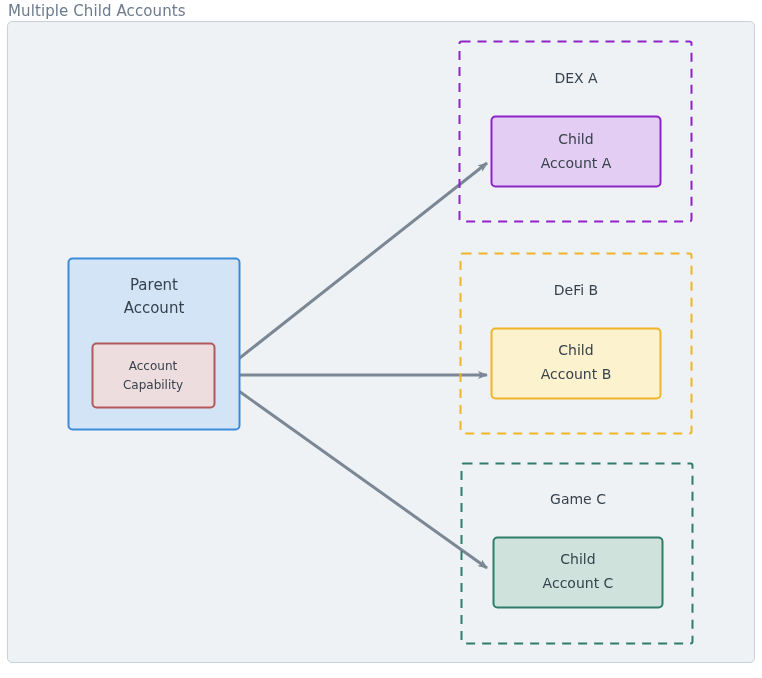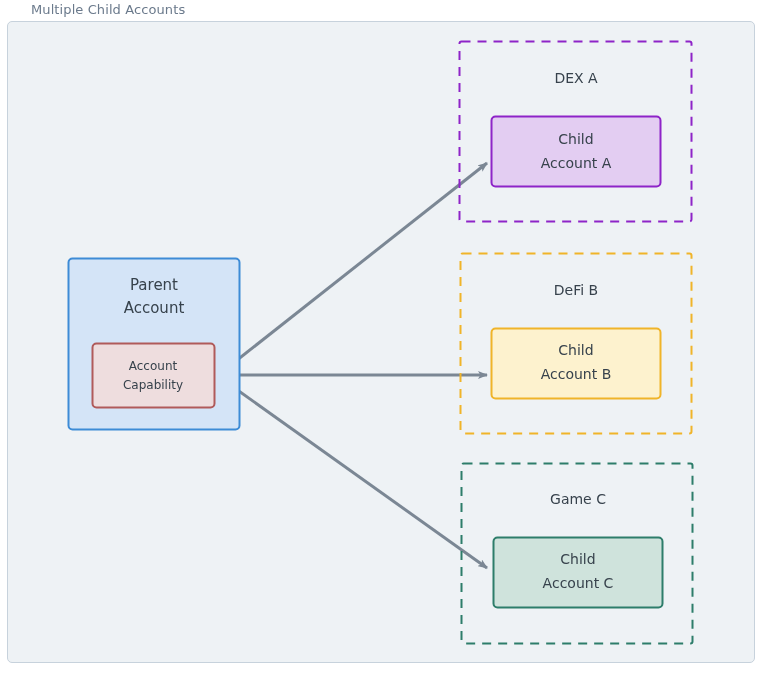--- a/index.html
+++ b/index.html
@@ -15,25 +15,24 @@
   }
   #app {
     position: relative;
     width: 762px;
     height: 678px;
   }
   .frame-title {
     position: absolute;
     left: 8px;
     top: 2px;
-    font-size: 13px;
+    font-size: 15px;
     color: #6b7a8c;
     letter-spacing: 0.1px;
     white-space: nowrap;
-    margin-left: 23px;
   }
   .frame-box {
     position: absolute;
     left: 7px;
     top: 21px;
     width: 748px;
     height: 642px;
     box-sizing: border-box;
     background: #eef2f5;
     border: 1px solid #c7d2dc;

